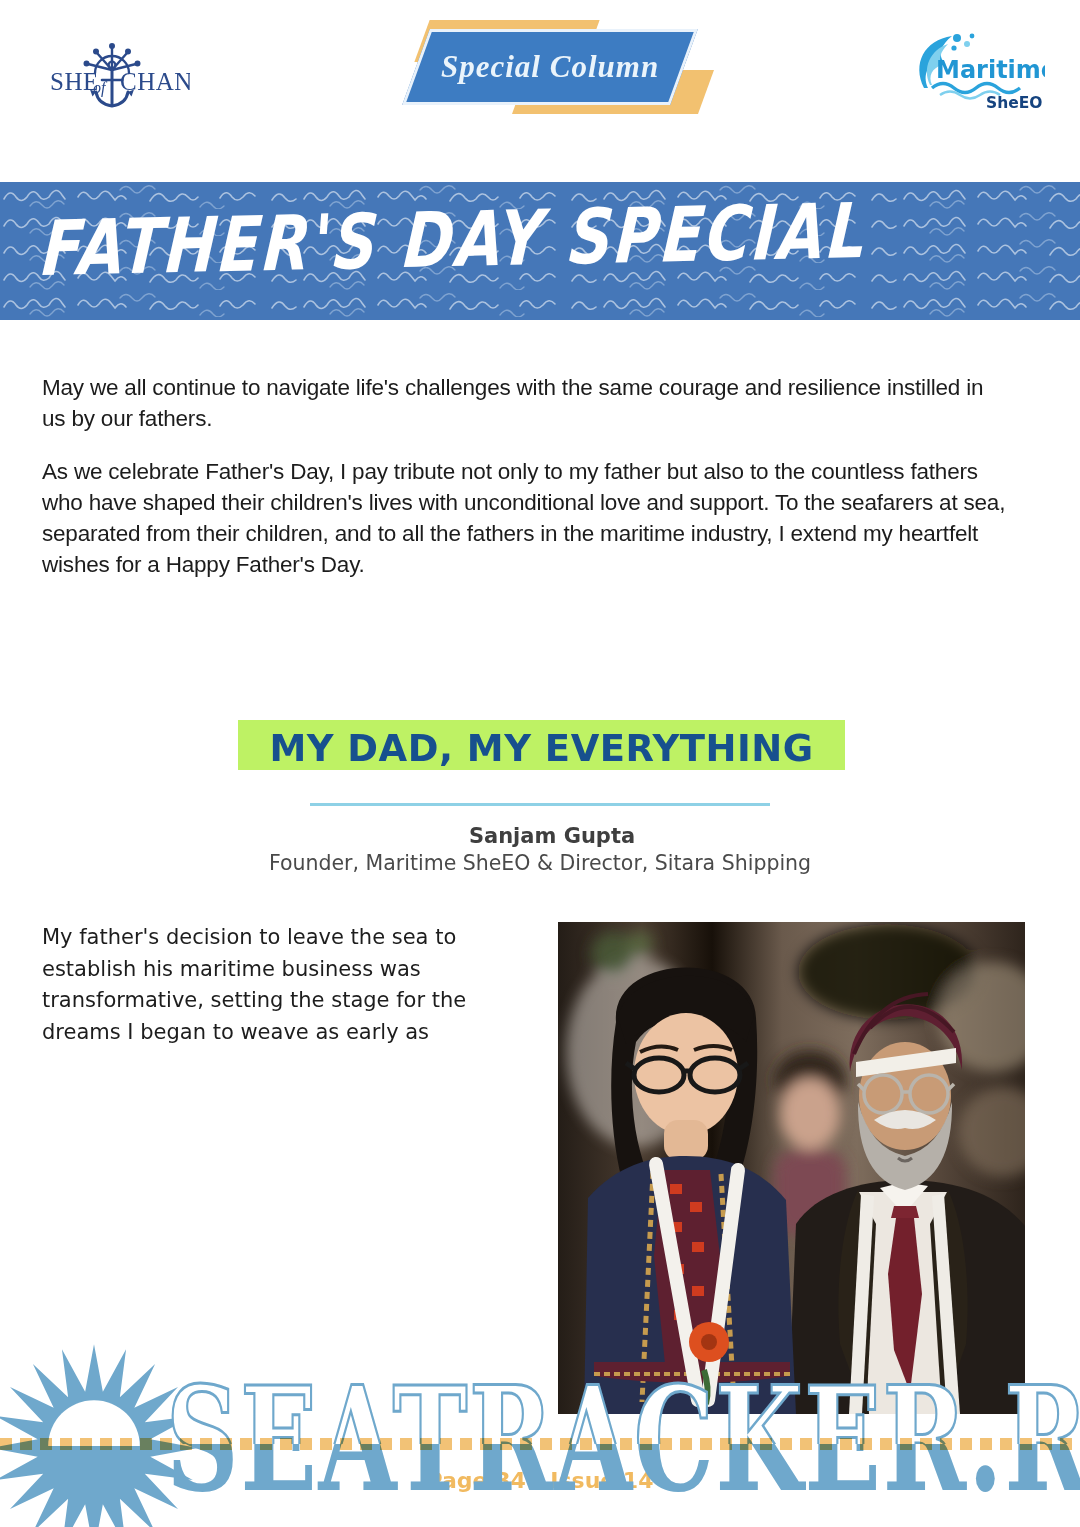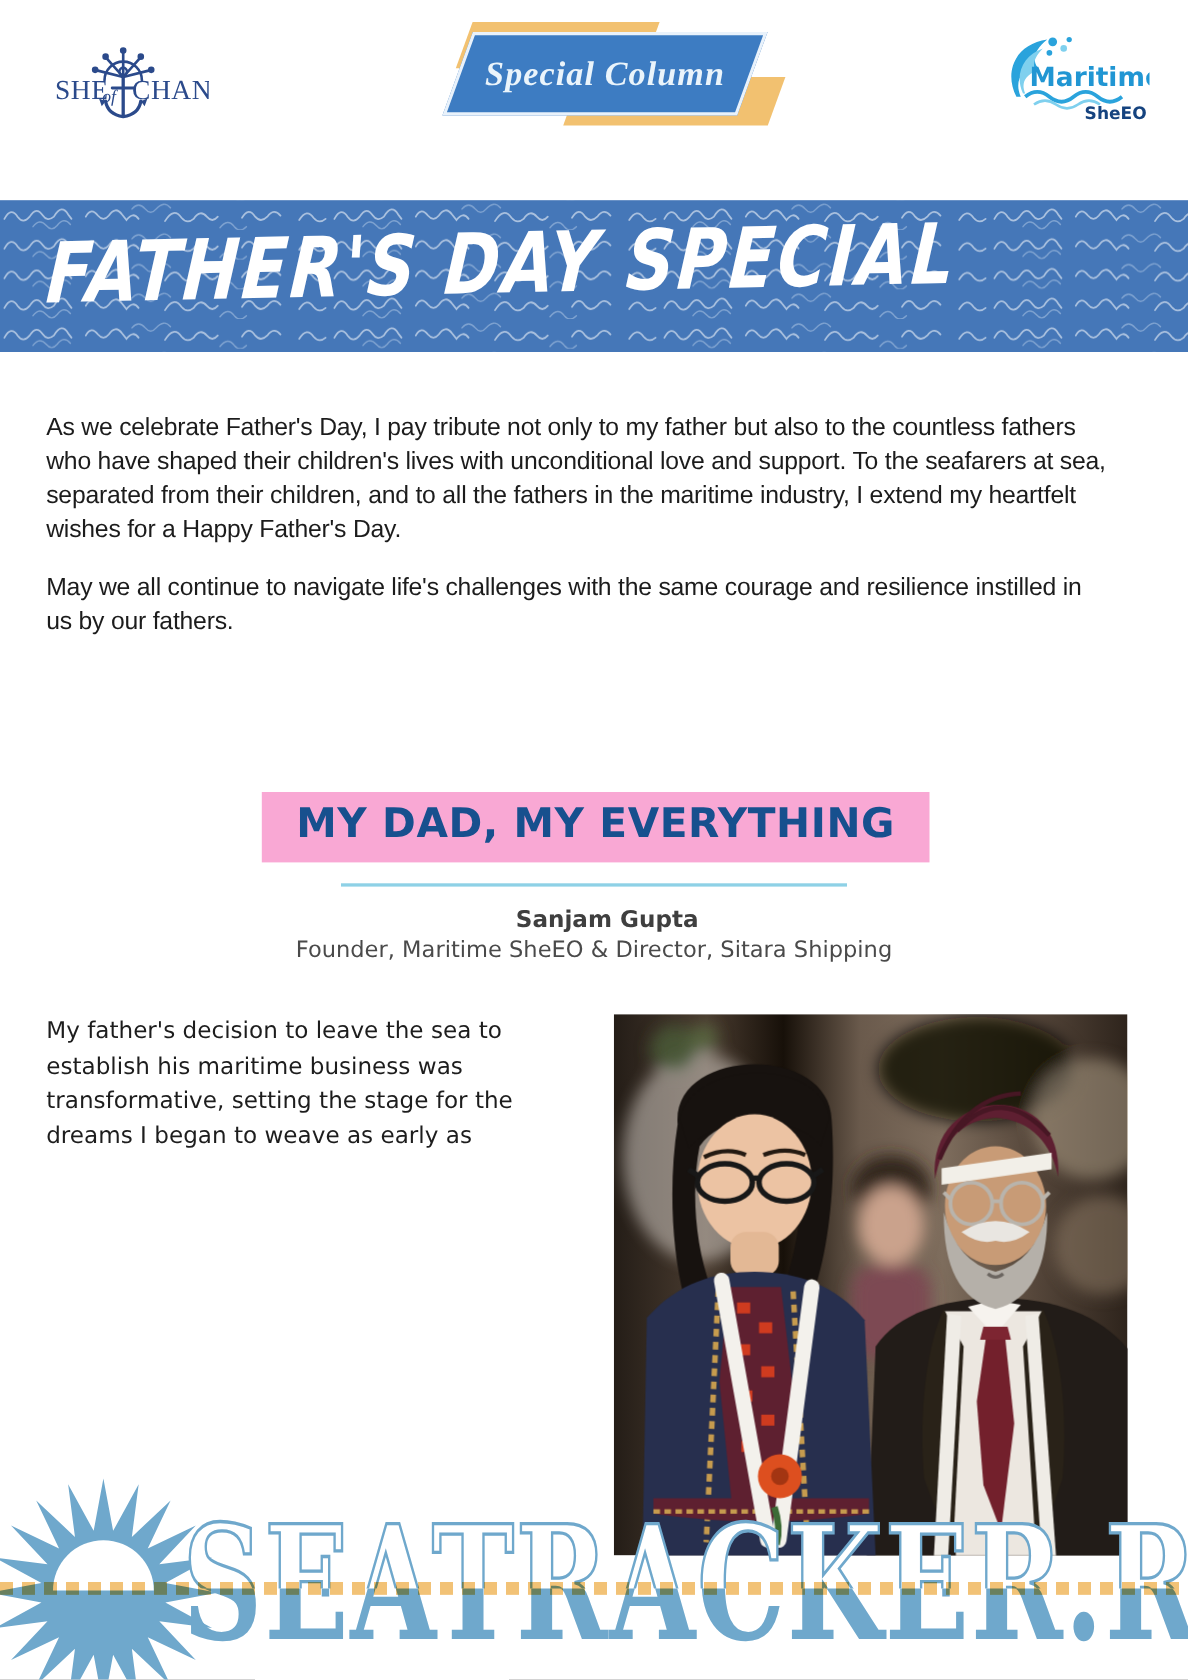--- a/index.html
+++ b/index.html
@@ -27,22 +27,22 @@
                 font-family:"DejaVu Sans",sans-serif;font-weight:bold;font-style:italic;
                 font-size:76px;letter-spacing:3px;
                 transform:scaleX(0.80) skewX(-6deg) rotate(-1deg);transform-origin:left top;}
 
   
   .intro{position:absolute;left:42px;top:372px;width:966px;color:#1c1c1c;
          font-size:22.5px;line-height:31px;letter-spacing:-0.2px;}
   .intro p{margin:0 0 22px 0;}
 
   
-  .article-title{position:absolute;left:238px;top:720px;width:607px;height:64px;
-                 background:#f9a8d4;color:#17508e;text-align:center;line-height:58px;
+  .article-title{position:absolute;left:238px;top:720px;width:607px;height:50px;
+                 background:#bef264;color:#17508e;text-align:center;line-height:58px;
                  font-family:"DejaVu Sans",sans-serif;font-weight:bold;font-size:37px;letter-spacing:0.5px;}
   .divider{position:absolute;left:310px;top:803px;width:460px;height:3px;background:#8ed1e6;}
   .author-name{position:absolute;left:0;right:0;top:824px;text-align:center;color:#3f3f3f;
                font-family:"DejaVu Sans",sans-serif;font-weight:bold;font-size:21px;padding-left:24px;}
   .author-role{position:absolute;left:0;right:0;top:851px;text-align:center;color:#4a4a4a;
                font-family:"DejaVu Sans",sans-serif;font-size:20.5px;}
 
   
   .col-left{position:absolute;left:42px;top:922px;width:472px;color:#1d1d1d;
             font-family:"DejaVu Sans",sans-serif;font-size:21px;line-height:31.5px;}
@@ -139,22 +139,22 @@
             <path d="M200,25 q7,-9 13,-1 q5,6 11,0"></path>
           </g>
         </pattern>
       </defs>
       <rect width="1080" height="138" fill="url(#scribble)"></rect>
     </svg>
     <div class="banner-title">FATHER'S DAY SPECIAL</div>
   </div>
 
   <div class="intro">
+    <p>May we all continue to navigate life's challenges with the same courage and resilience instilled in us by our fathers.</p>
     <p>As we celebrate Father's Day, I pay tribute not only to my father but also to the countless fathers who have shaped their children's lives with unconditional love and support. To the seafarers at sea, separated from their children, and to all the fathers in the maritime industry, I extend my heartfelt wishes for a Happy Father's Day.</p>
-    <p>May we all continue to navigate life's challenges with the same courage and resilience instilled in us by our fathers.</p>
   </div>
 
   <div class="article-title">MY DAD, MY EVERYTHING</div>
   <div class="divider"></div>
   <div class="author-name">Sanjam Gupta</div>
   <div class="author-role">Founder, Maritime SheEO &amp; Director, Sitara Shipping</div>
 
   <div class="col-left">
     <p>My father's decision to leave the sea to establish his maritime business was transformative, setting the stage for the dreams I began to weave as early as</p>
   </div>
@@ -264,14 +264,15 @@
   <svg class="wm-sun" width="224" height="224" viewBox="0 0 220 220">
     <polygon fill="#6fa8cc" points="110,8 118.7,54.7 141.5,13 135.4,60.1 170,27.5 149.6,70.4 192.5,50 159.9,84.6 207,78.5 165.3,101.3 212,110 165.3,118.7 207,141.5 159.9,135.4 192.5,170 149.6,149.6 170,192.5 135.4,159.9 141.5,207 118.7,165.3 110,212 101.3,165.3 78.5,207 84.6,159.9 50,192.5 70.4,149.6 27.5,170 60.1,135.4 13,141.5 54.7,118.7 8,110 54.7,101.3 13,78.5 60.1,84.6 27.5,50 70.4,70.4 50,27.5 84.6,60.1 78.5,13 101.3,54.7"></polygon>
     <path d="M65,108 A45,45 0 0 1 155,108 Z" fill="#ffffff"></path>
   </svg>
   <div class="wm-letters">
     <span class="wm-outline">SEATRACKER.RU</span>
     <span class="wm-solid">SEATRACKER.RU</span>
   </div>
   <div class="wm-dash"></div>
 
+  <div class="footer">Page 34 - Issue 14</div>
 
 </div>
 
 </body></html>

